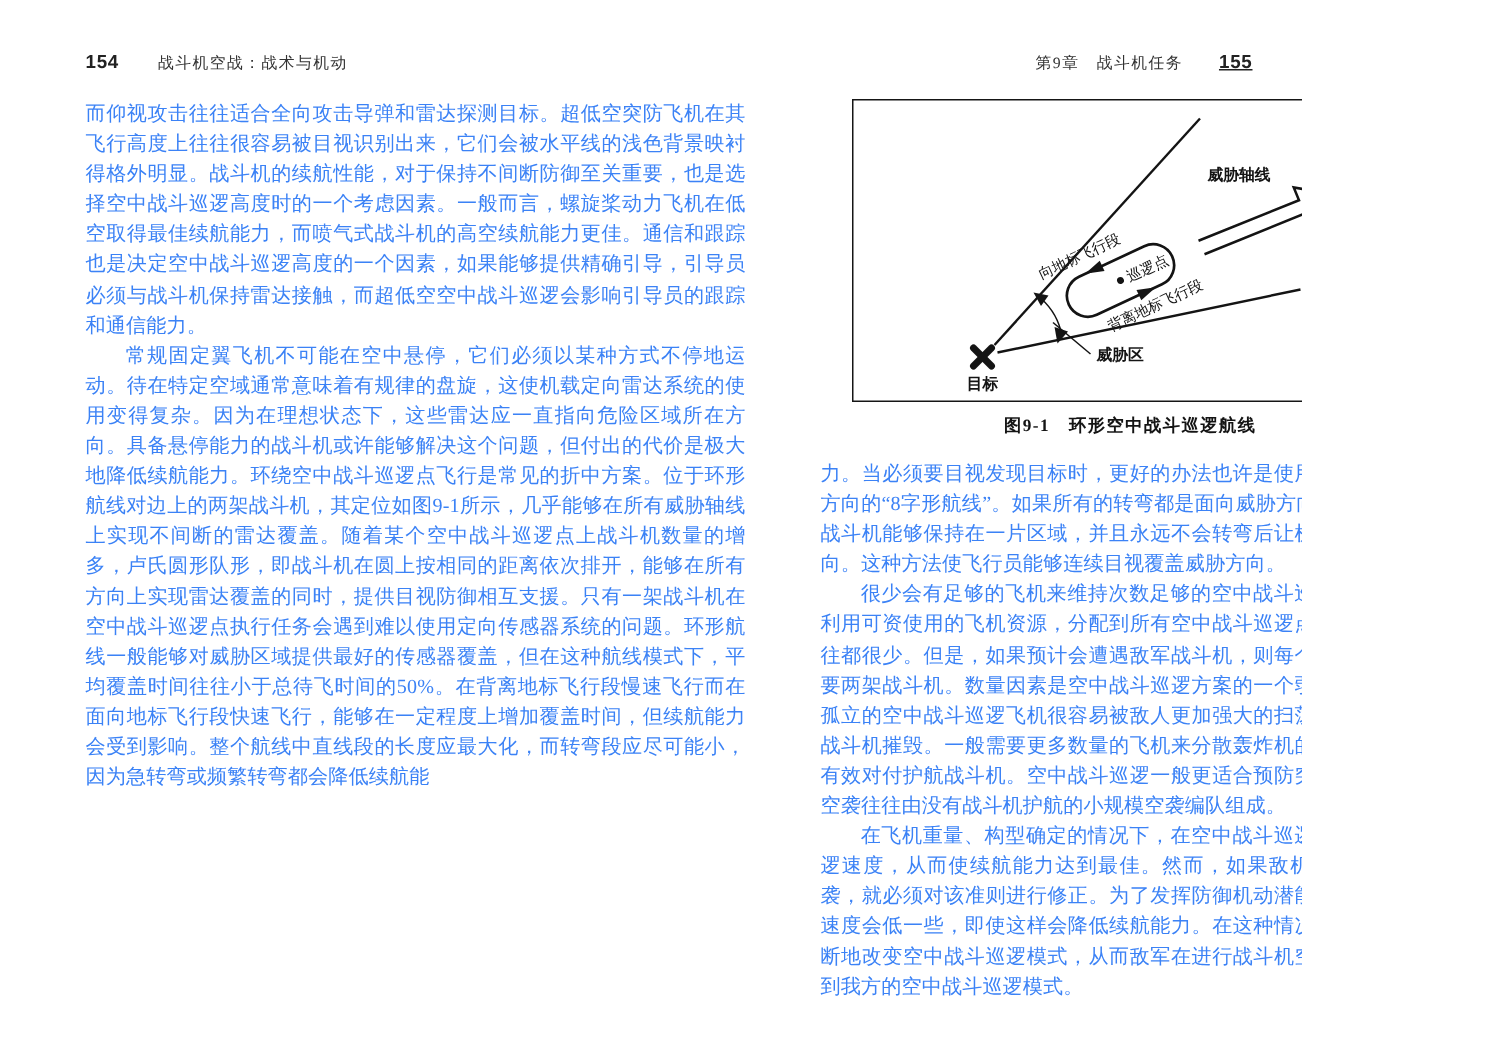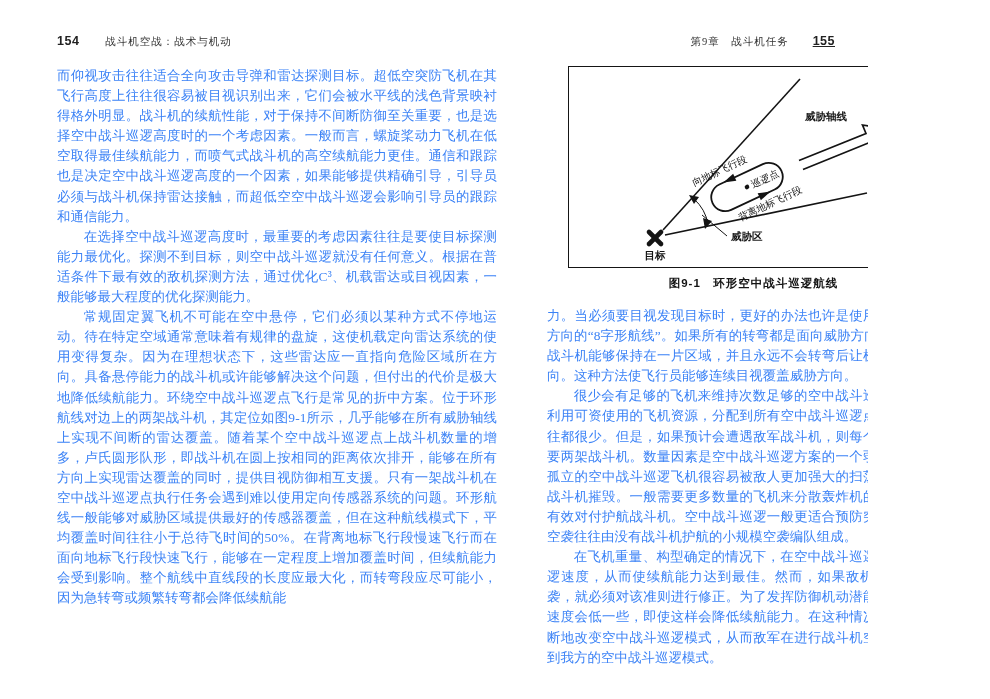--- a/index.html
+++ b/index.html
@@ -32,21 +32,21 @@
   #right-body{left:547px;top:306px;width:412px;}
   .body-text p{margin:0;padding:0;}
   .body-text p.indent{text-indent:2em;}
   
   .figure-box{
     position:absolute;left:568px;top:66px;width:371px;height:202px;
     border:1px solid #151515;background:#ffffff;box-sizing:border-box;
   }
   .figure-caption{
     position:absolute;left:568px;top:276px;width:371px;text-align:center;
-    font-family:Liberation Sans, sans-serif;
+    font-family:Liberation Serif, serif;
     font-weight:700;font-size:11.5px;color:#141414;letter-spacing:1px;
   }
   .flabel{
     font-family:"Liberation Sans","DejaVu Sans",sans-serif;
     font-size:9.8px;fill:#141414;font-weight:500;
   }
   .fbold{font-weight:700;font-size:10.5px;}
 </style>
 </head>
 <body>
@@ -58,21 +58,20 @@
     <span class="headtitle">战斗机空战：战术与机动</span>
   </div>
 
   <div class="running-head" id="head-right">
     <span class="headtitle">第9章　战斗机任务</span>
     <span class="pagenum">155</span>
   </div>
 
   <div class="body-text" id="left-body">
     <p>而仰视攻击往往适合全向攻击导弹和雷达探测目标。超低空突防飞机在其飞行高度上往往很容易被目视识别出来，它们会被水平线的浅色背景映衬得格外明显。战斗机的续航性能，对于保持不间断防御至关重要，也是选择空中战斗巡逻高度时的一个考虑因素。一般而言，螺旋桨动力飞机在低空取得最佳续航能力，而喷气式战斗机的高空续航能力更佳。通信和跟踪也是决定空中战斗巡逻高度的一个因素，如果能够提供精确引导，引导员必须与战斗机保持雷达接触，而超低空空中战斗巡逻会影响引导员的跟踪和通信能力。</p>
-    <p class="indent">在选择空中战斗巡逻高度时，最重要的考虑因素往往是要使目标探测能力最优化。探测不到目标，则空中战斗巡逻就没有任何意义。根据在普适条件下最有效的敌机探测方法，通过优化C³、机载雷达或目视因素，一般能够最大程度的优化探测能力。</p>
     <p class="indent">常规固定翼飞机不可能在空中悬停，它们必须以某种方式不停地运动。待在特定空域通常意味着有规律的盘旋，这使机载定向雷达系统的使用变得复杂。因为在理想状态下，这些雷达应一直指向危险区域所在方向。具备悬停能力的战斗机或许能够解决这个问题，但付出的代价是极大地降低续航能力。环绕空中战斗巡逻点飞行是常见的折中方案。位于环形航线对边上的两架战斗机，其定位如图9-1所示，几乎能够在所有威胁轴线上实现不间断的雷达覆盖。随着某个空中战斗巡逻点上战斗机数量的增多，卢氏圆形队形，即战斗机在圆上按相同的距离依次排开，能够在所有方向上实现雷达覆盖的同时，提供目视防御相互支援。只有一架战斗机在空中战斗巡逻点执行任务会遇到难以使用定向传感器系统的问题。环形航线一般能够对威胁区域提供最好的传感器覆盖，但在这种航线模式下，平均覆盖时间往往小于总待飞时间的50%。在背离地标飞行段慢速飞行而在面向地标飞行段快速飞行，能够在一定程度上增加覆盖时间，但续航能力会受到影响。整个航线中直线段的长度应最大化，而转弯段应尽可能小，因为急转弯或频繁转弯都会降低续航能</p>
   </div>
 
   <div class="figure-box">
     <svg width="369" height="200" viewBox="0 0 369 200">
 
       <line x1="94" y1="163" x2="231" y2="12" stroke="#141414" stroke-width="1.6"></line>
       <line x1="96" y1="168" x2="298" y2="126" stroke="#141414" stroke-width="1.6"></line>
 
       <path d="M125 132 A44 44 0 0 1 139 157" fill="none" stroke="#141414" stroke-width="1"></path>

